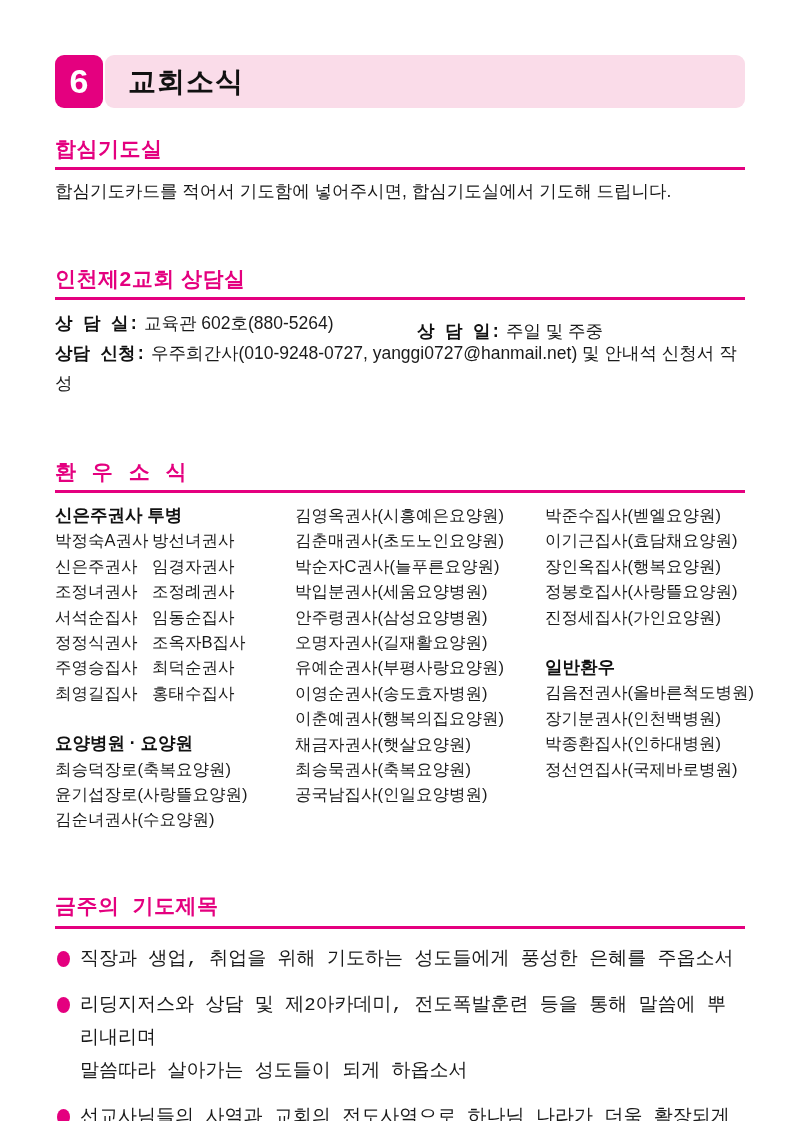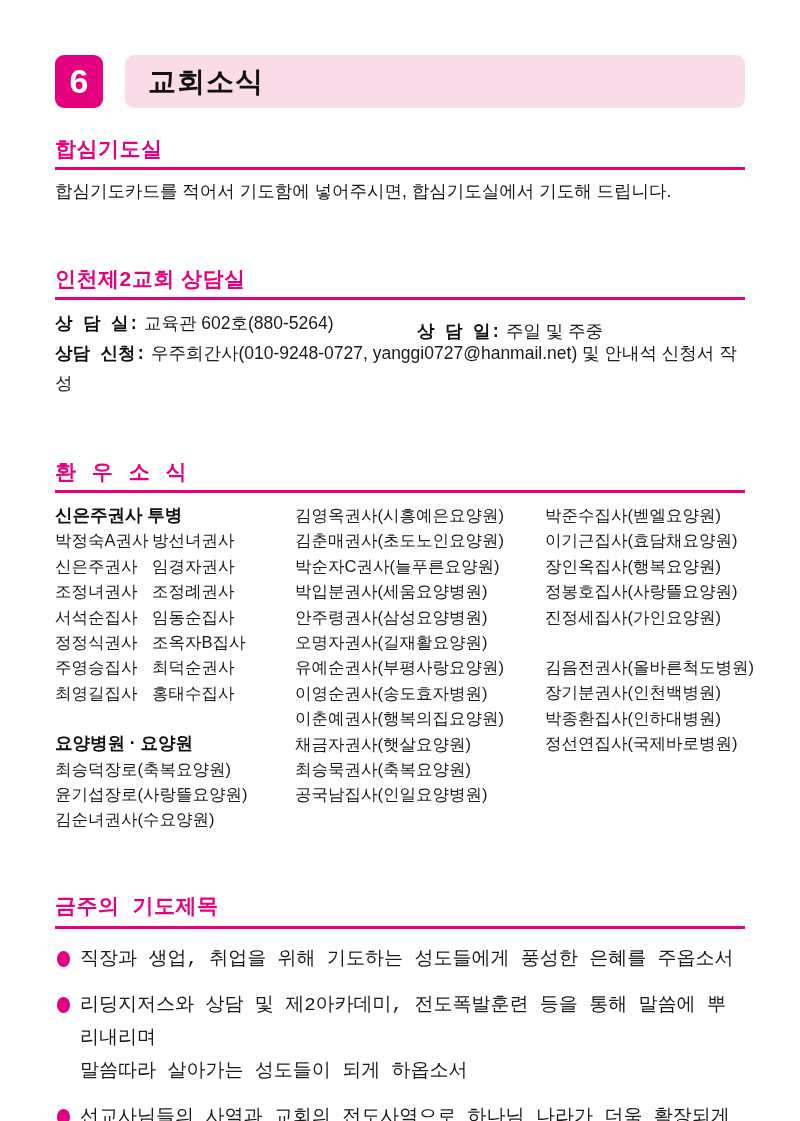--- a/index.html
+++ b/index.html
@@ -23,21 +23,21 @@
   .num-box {
     width:48px; height:53px;
     background:var(--accent);
     border-radius:9px;
     display:flex; align-items:center; justify-content:center;
     color:#ffffff; font-size:34px; font-weight:600;
     flex:0 0 auto;
   }
   .banner {
     flex:1 1 auto;
-    margin-left:22px;
+    margin-left:2px;
     background:var(--banner);
     border-radius:9px;
     display:flex; align-items:center;
     padding-left:23px;
   }
   .banner h1 {
     font-family:"Liberation Serif","DejaVu Serif",serif;
     font-size:28px; font-weight:600; color:#111111;
     letter-spacing:1px;
   }
@@ -184,20 +184,21 @@
           <div class="plain-item">최승묵권사(축복요양원)</div>
           <div class="plain-item">공국남집사(인일요양병원)</div>
         </div>
       <div class="col col-3" id="patients-col-3">
           <div class="plain-item">박준수집사(벧엘요양원)</div>
           <div class="plain-item">이기근집사(효담채요양원)</div>
           <div class="plain-item">장인옥집사(행복요양원)</div>
           <div class="plain-item">정봉호집사(사랑뜰요양원)</div>
           <div class="plain-item">진정세집사(가인요양원)</div>
           <div class="grp-gap"></div>
+          <div class="grp-heading">일반환우</div>
           <div class="plain-item">김음전권사(올바른척도병원)</div>
           <div class="plain-item">장기분권사(인천백병원)</div>
           <div class="plain-item">박종환집사(인하대병원)</div>
           <div class="plain-item">정선연집사(국제바로병원)</div>
         </div>
     </div>
   </section>
 
   <section class="sec-topics">
     <h2 class="sec-title">금주의 기도제목</h2>

